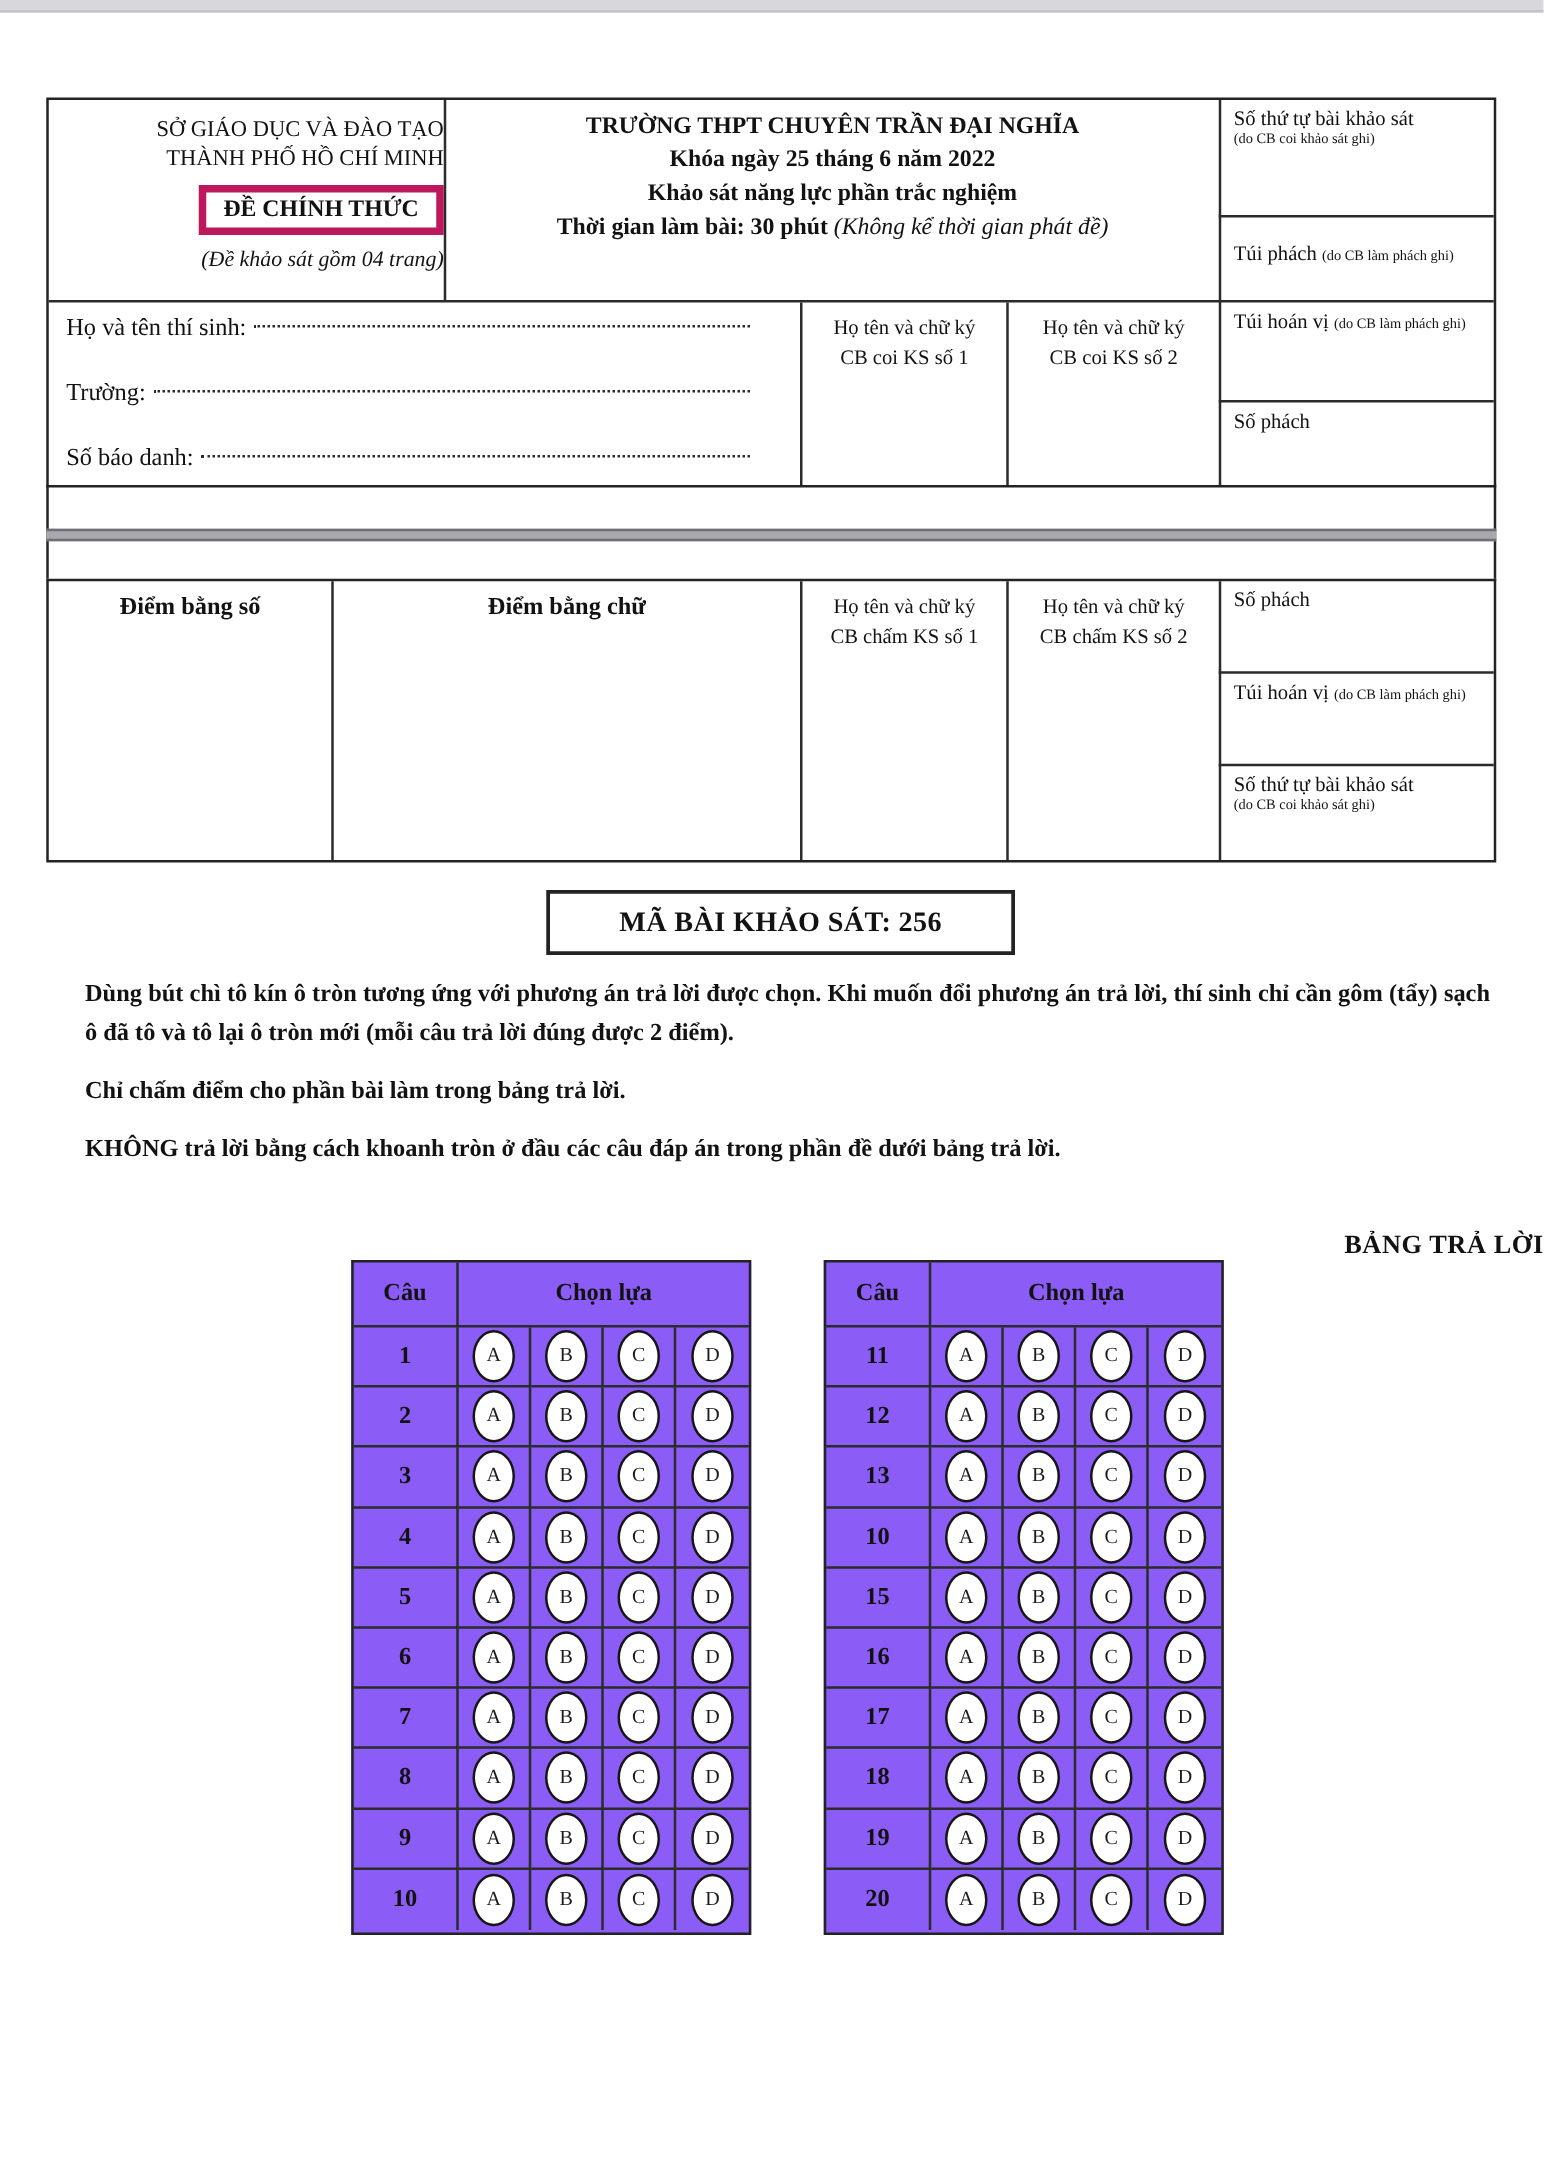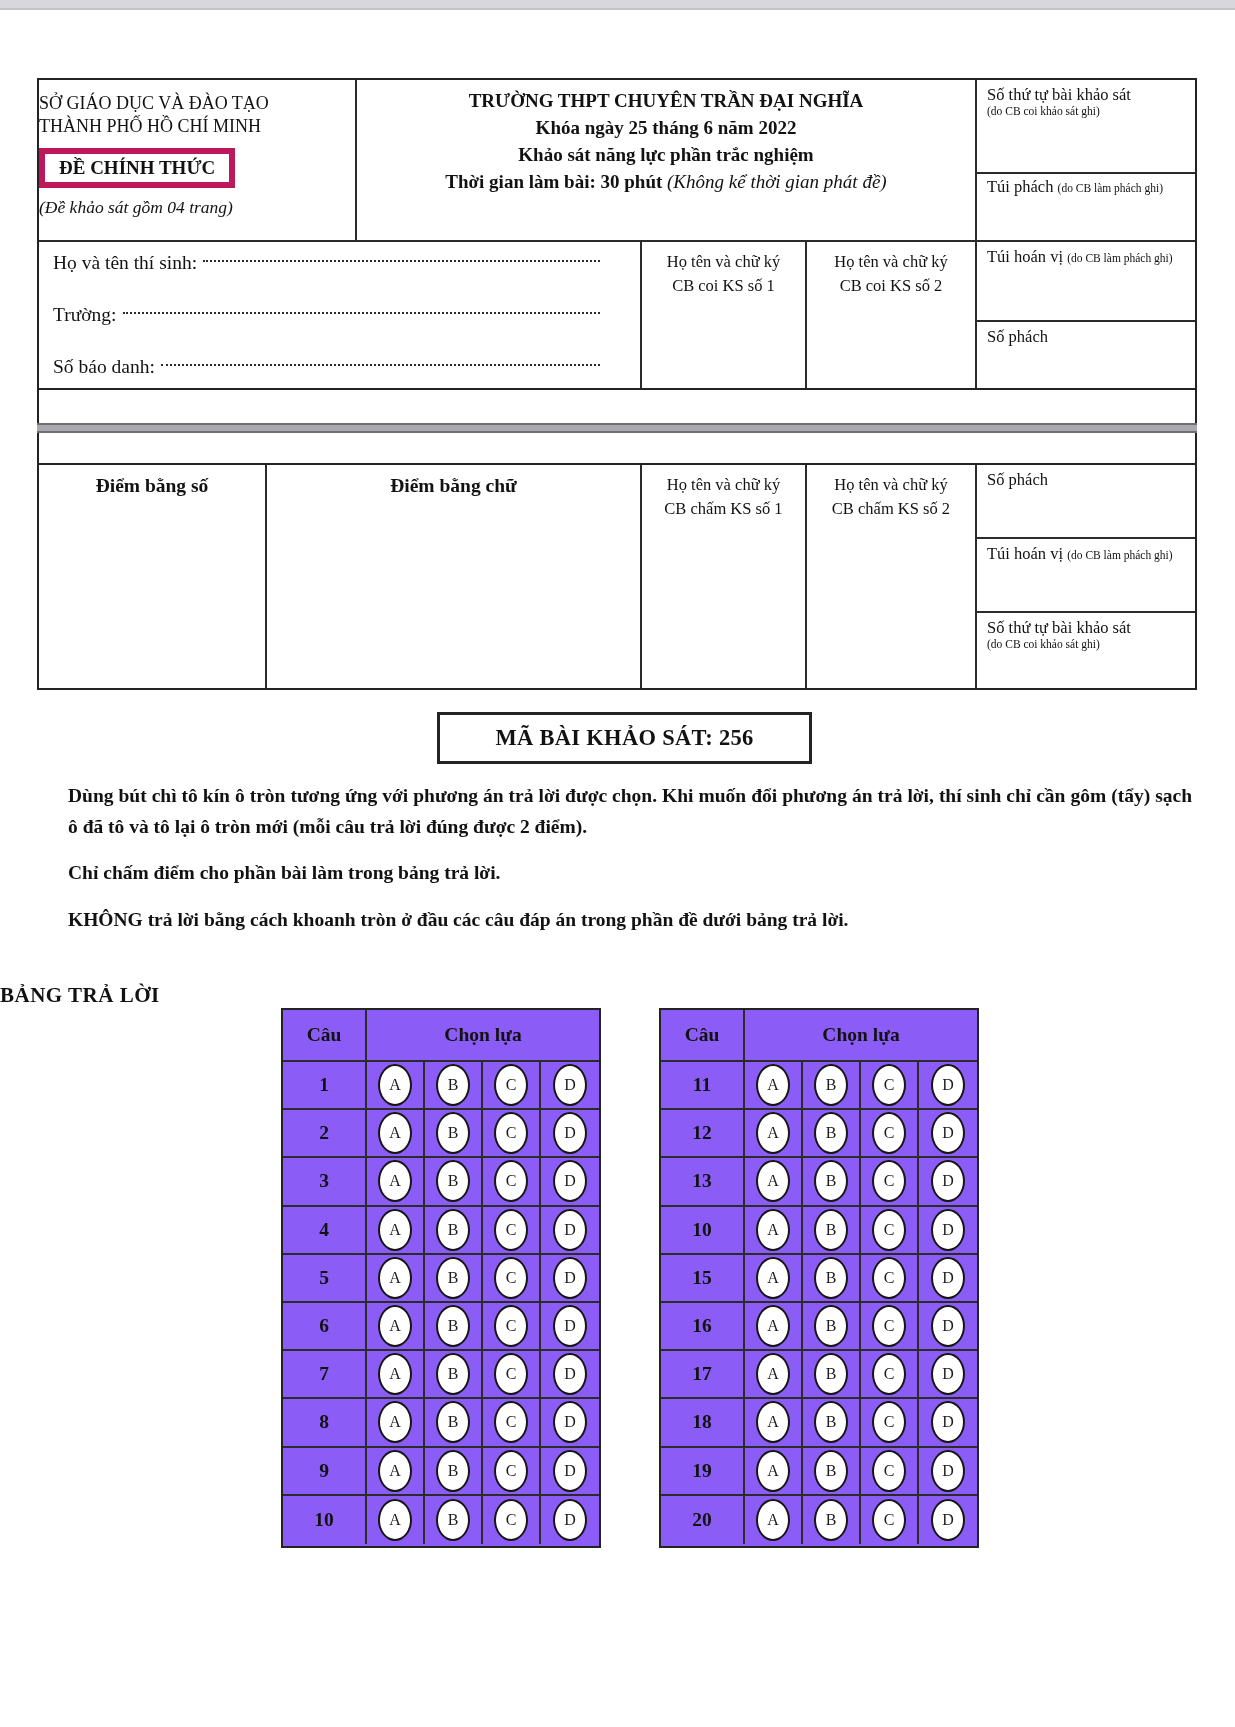--- a/index.html
+++ b/index.html
@@ -14,21 +14,21 @@
   .abs{position:absolute;box-sizing:border-box;}
   .topbar{
     left:0;top:0;width:1235px;height:10px;
     background:#d7d7dc;border-bottom:2px solid #c3c3c9;
   }
   
   .frame{border:2px solid #232323;background:#fff;}
   .vline{background:#2b2b2b;width:2px;}
   .hline{background:#2b2b2b;height:2px;}
   
-  .org-cell{left:0;top:0;width:316px;height:160px;text-align:left;padding-top:12px;}
+  .org-cell{left:0;top:0;width:316px;height:160px;text-align:right;padding-top:12px;}
   .org-line{font-size:18px;line-height:1.3;}
   .stamp-box{
     display:inline-block;margin-top:9px;padding:3px 14px;
     border:6px solid #be185d;font-weight:bold;font-size:19px;
   }
   .pages-note{margin-top:9px;font-style:italic;font-size:17.5px;}
   .title-cell{left:318px;top:0;width:618px;height:160px;text-align:center;padding-top:8px;}
   .title-line{font-weight:bold;font-size:19px;line-height:1.42;}
   .title-last i{font-weight:normal;font-style:italic;}
   .admin-cell{padding:5px 10px;font-size:16.5px;line-height:1.2;}
@@ -51,21 +51,21 @@
     left:437px;top:712px;width:375px;height:52px;
     border:3px solid #232323;
     display:flex;align-items:center;justify-content:center;
     font-weight:bold;font-size:22.5px;letter-spacing:.3px;
   }
   
   .instructions{left:68px;top:780px;width:1124px;}
   .instr{font-weight:bold;font-size:19.5px;line-height:1.6;margin:0 0 15px 0;}
   .instr.just{text-align:justify;}
   
-  .sheet-title{left:0;top:983px;width:1235px;text-align:left;
+  .sheet-title{left:0;top:983px;width:1235px;text-align:right;
     font-weight:bold;font-size:21px;letter-spacing:.5px;}
   .ans-table{
     display:grid;
     grid-template-columns:84px 58px 58px 58px 58px;
     grid-template-rows:52px repeat(10,48.2px);
     background:#8b5cf6;
   }
   .ans-left{left:281px;top:1008px;width:320px;height:540px;}
   .ans-right{left:659px;top:1008px;width:320px;height:540px;}
   .ac{
@@ -114,21 +114,21 @@
       <div class="title-line title-last">
         <span>Thời gian làm bài: 30 phút</span>
         <i> </i><i>(Không kể thời gian phát đề)</i>
       </div>
     </div>
 
     <div class="abs admin-cell" style="left:938px;top:0;width:218px;height:92px;">
       <div>Số thứ tự bài khảo sát</div>
       <div class="admin-note">(do CB coi khảo sát ghi)</div>
     </div>
-    <div class="abs admin-cell" style="left:938px;top:92px;width:202px;height:64px;">
+    <div class="abs admin-cell" style="left:938px;top:108px;width:202px;height:64px;">
       <span>Túi phách</span>
       <span class="admin-note">(do CB làm phách ghi)</span>
     </div>
     <div class="abs admin-cell" style="left:938px;top:162px;width:218px;height:76px;">
       <span>Túi hoán vị</span>
       <span class="admin-note">(do CB làm phách ghi)</span>
     </div>
     <div class="abs admin-cell" style="left:938px;top:242px;width:218px;height:66px;">
       <span>Số phách</span>
     </div>

